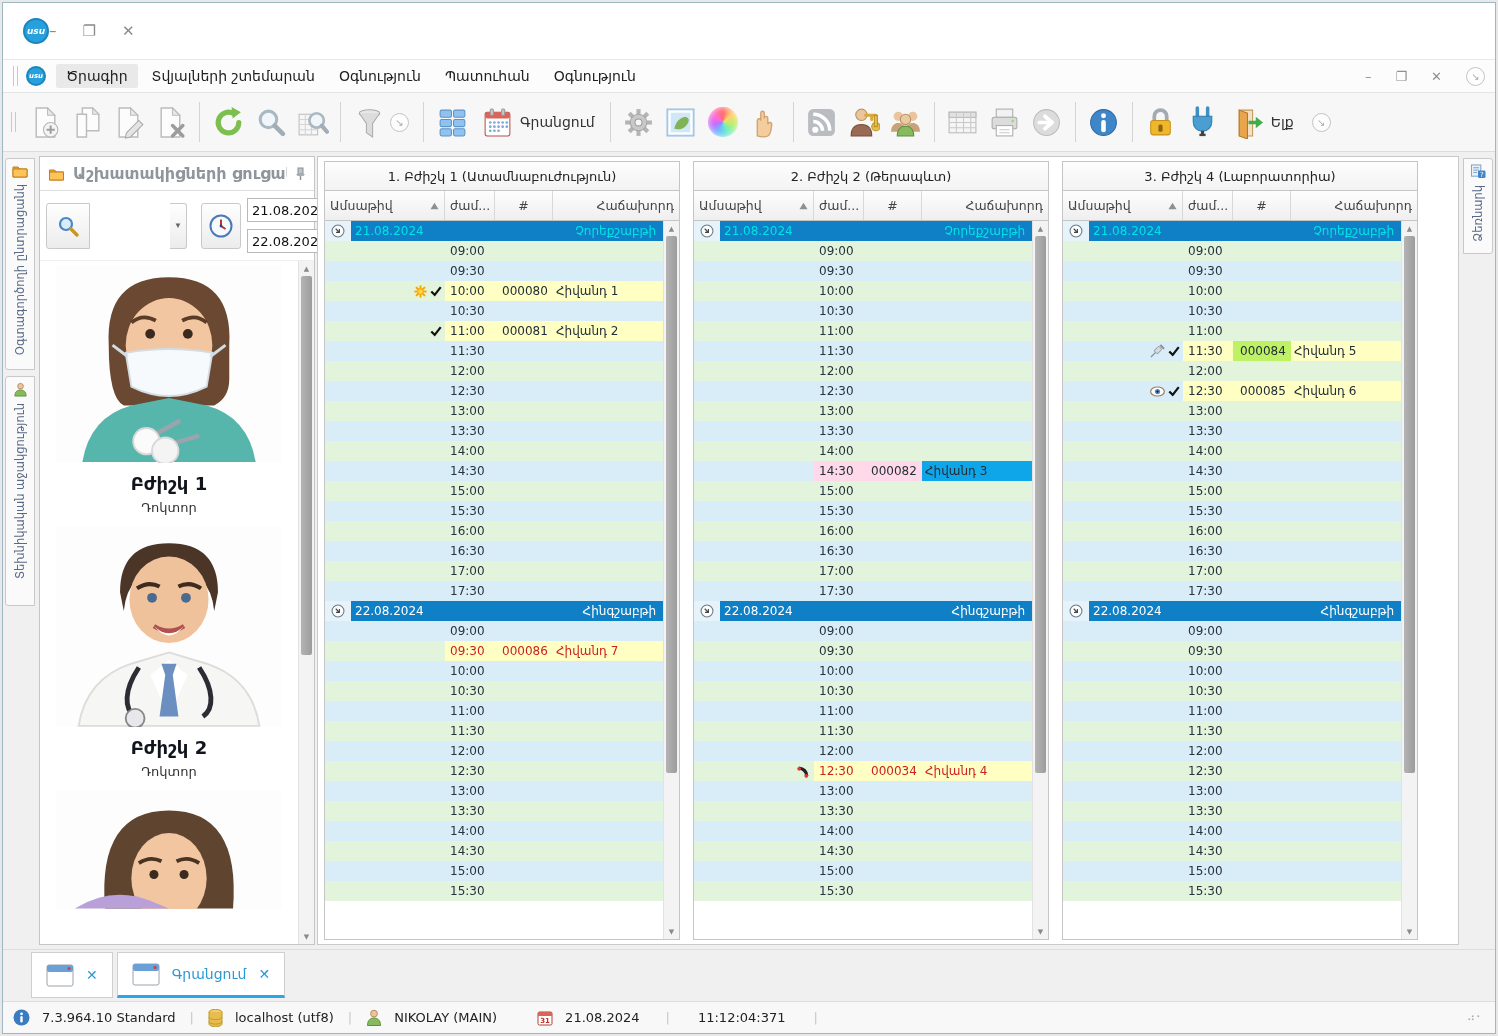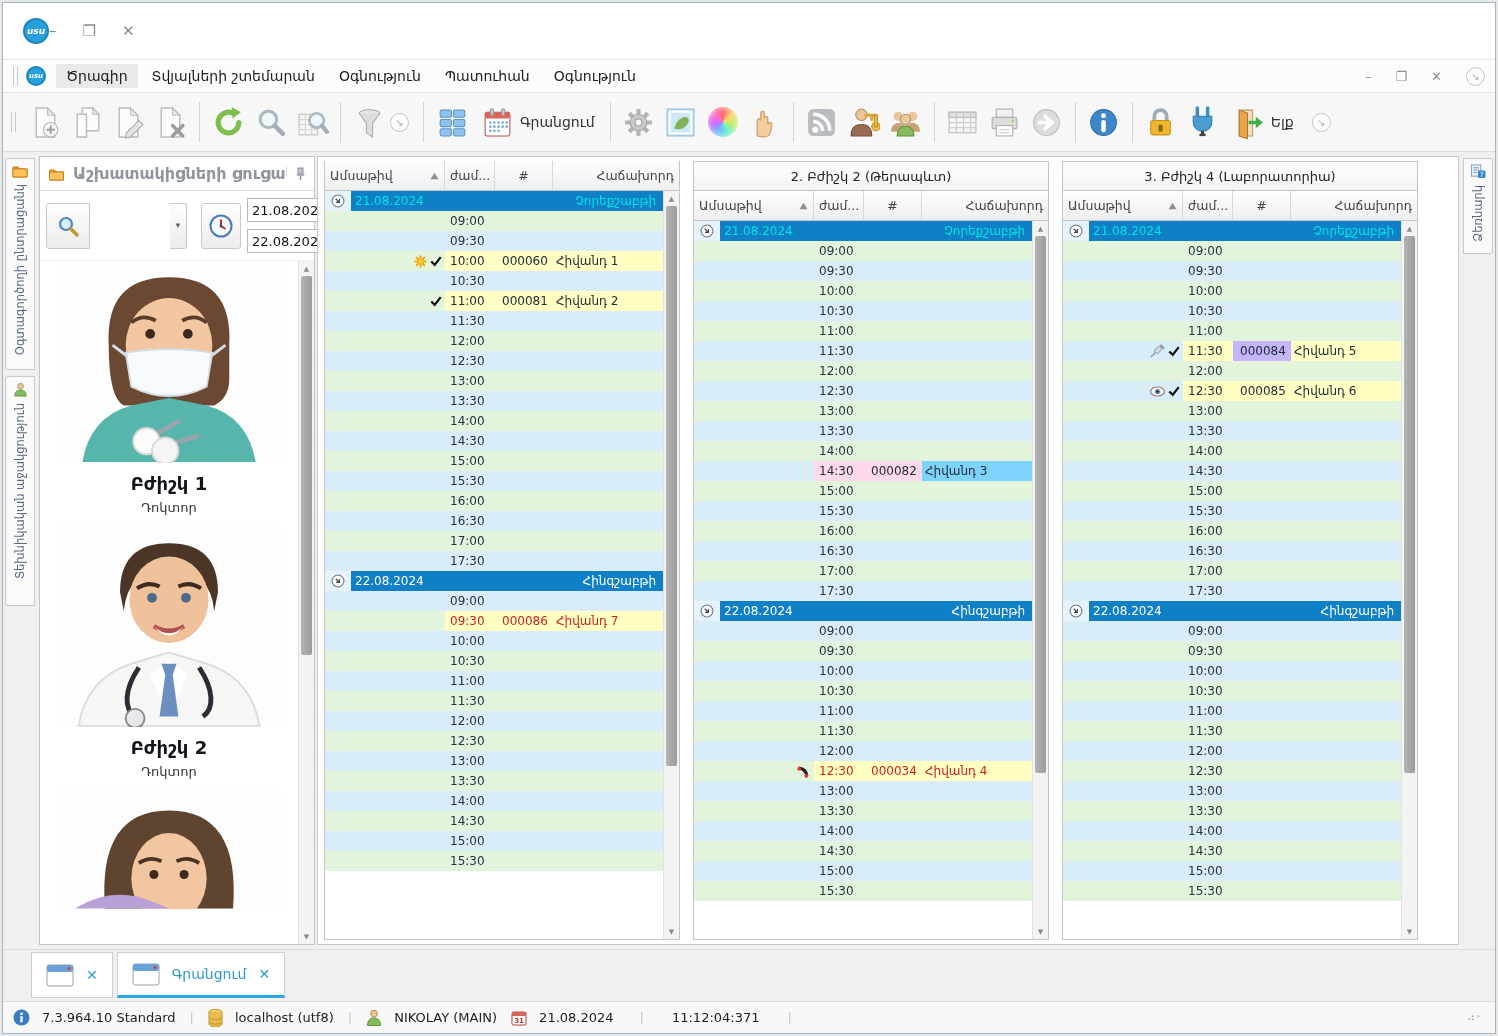--- a/index.html
+++ b/index.html
@@ -473,20 +473,21 @@
           <div class="vtrack">
               <div class="vthumb" style="top:0;height:58%"></div>
             </div>
           <div class="varrow">▼</div>
         </div>
       </div>
     </div>
 
     <div class="schedule">
         <div class="scol">
+          <div class="scol-title">1. Բժիշկ 1 (Ատամնաբուժություն)</div>
           <div class="shead">
             <div class="h-date">
               <span>Ամսաթիվ</span>
               <svg width="9" height="8" viewBox="0 0 10 8">
                 <path d="M5 0.5L9.5 7.5H0.5z" fill="#8a9096"></path>
               </svg>
             </div>
             <div class="h-time">ժամ...</div>
             <div class="h-num">#</div>
             <div class="h-client">Հաճախորդ</div>
@@ -526,21 +527,21 @@
                       <line x1="2.2" y1="2.2" x2="11.8" y2="11.8"></line>
                       <line x1="11.8" y1="2.2" x2="2.2" y2="11.8"></line>
                     </g>
                     <circle cx="7" cy="7" r="3" fill="#ffd83c" stroke="#f5a200"></circle>
                   </svg>
                   <svg width="12" height="12" viewBox="0 0 14 12">
                     <path d="M1.5 6.5l4 4L12.5 1.5" fill="none" stroke="#111" stroke-width="2.6"></path>
                   </svg>
                 </div>
                 <div class="c-time" style="background: rgb(255, 255, 196); color: rgb(34, 46, 56);">10:00</div>
-                <div class="c-num" style="background: rgb(255, 255, 196); color: rgb(34, 46, 56);">000060</div>
+                <div class="c-num" style="background: rgb(255, 255, 196); color: rgb(34, 46, 56);">000080</div>
                 <div class="c-client" style="background: rgb(255, 255, 196); color: rgb(34, 46, 56);">Հիվանդ 1</div>
               </div>
               <div class="srow" style="background: rgb(217, 237, 249);">
                 <div class="c-date"></div>
                 <div class="c-time">10:30</div>
                 <div class="c-num"></div>
                 <div class="c-client"></div>
               </div>
               <div class="srow" style="background: rgb(227, 244, 221);">
                 <div class="c-date">
@@ -826,21 +827,21 @@
               <div class="srow" style="background: rgb(227, 244, 221);">
                 <div class="c-date"></div>
                 <div class="c-time">14:00</div>
                 <div class="c-num"></div>
                 <div class="c-client"></div>
               </div>
               <div class="srow" style="background: rgb(217, 237, 249);">
                 <div class="c-date"></div>
                 <div class="c-time" style="background: rgb(255, 217, 233); color: rgb(34, 46, 56);">14:30</div>
                 <div class="c-num" style="background: rgb(255, 217, 233); color: rgb(34, 46, 56);">000082</div>
-                <div class="c-client" style="background: #7dd3fc; color: rgb(34, 46, 56);">Հիվանդ 3</div>
+                <div class="c-client" style="background: #0ea5e9; color: rgb(34, 46, 56);">Հիվանդ 3</div>
               </div>
               <div class="srow" style="background: rgb(227, 244, 221);">
                 <div class="c-date"></div>
                 <div class="c-time">15:00</div>
                 <div class="c-num"></div>
                 <div class="c-client"></div>
               </div>
               <div class="srow" style="background: rgb(217, 237, 249);">
                 <div class="c-date"></div>
                 <div class="c-time">15:30</div>
@@ -1047,21 +1048,21 @@
                   <svg width="15" height="14" viewBox="0 0 16 15">
                     <line x1="1" y1="14" x2="6" y2="9" stroke="#8a9098" stroke-width="1.4"></line>
                     <rect x="5" y="4" width="7" height="5" rx="1" transform="rotate(-45 8.5 6.5)" fill="#d4dae0" stroke="#8a9098"></rect>
                     <line x1="11" y1="1" x2="15" y2="5" stroke="#8a9098" stroke-width="2.2"></line>
                   </svg>
                   <svg width="12" height="12" viewBox="0 0 14 12">
                     <path d="M1.5 6.5l4 4L12.5 1.5" fill="none" stroke="#111" stroke-width="2.6"></path>
                   </svg>
                 </div>
                 <div class="c-time" style="background: rgb(255, 255, 196); color: rgb(34, 46, 56);">11:30</div>
-                <div class="c-num" style="background: #c4b5fd; color: rgb(34, 46, 56);">000084</div>
+                <div class="c-num" style="background: #bef264; color: rgb(34, 46, 56);">000084</div>
                 <div class="c-client" style="background: rgb(255, 255, 196); color: rgb(34, 46, 56);">Հիվանդ 5</div>
               </div>
               <div class="srow" style="background: rgb(227, 244, 221);">
                 <div class="c-date"></div>
                 <div class="c-time">12:00</div>
                 <div class="c-num"></div>
                 <div class="c-client"></div>
               </div>
               <div class="srow" style="background: rgb(217, 237, 249);">
                 <div class="c-date">
@@ -1298,21 +1299,21 @@
       <span>localhost (utf8)</span>
     </div>
     <span class="ssep">|</span>
     <div class="sitem">
       <svg width="16" height="17" viewBox="0 0 16 17">
           <circle cx="8" cy="4.6" r="3.4" fill="#e9c49c" stroke="#b88d5d"></circle>
           <path d="M1.5 16.5c0-5.5 3-7.5 6.5-7.5s6.5 2 6.5 7.5z" fill="#86ba5c" stroke="#5f9140"></path>
         </svg>
       <span>NIKOLAY (MAIN)</span>
     </div>
-    <div class="sitem" style="">
+    <div class="sitem" style="margin-left:26px">
       <svg width="16" height="16" viewBox="0 0 16 16">
           <rect x="1" y="2" width="14" height="13" rx="1.5" fill="#fff" stroke="#b04038"></rect>
           <rect x="1" y="2" width="14" height="4" fill="#d8645a"></rect>
           <text x="8" y="13" font-size="7" fill="#c03028" text-anchor="middle" font-weight="bold" font-family="DejaVu Sans">31</text>
         </svg>
       <span>21.08.2024</span>
     </div>
     <span class="ssep" style="margin-left:12px">|</span>
     <span style="margin-left:14px">11:12:04:371</span>
     <span class="ssep" style="margin-left:14px">|</span>

